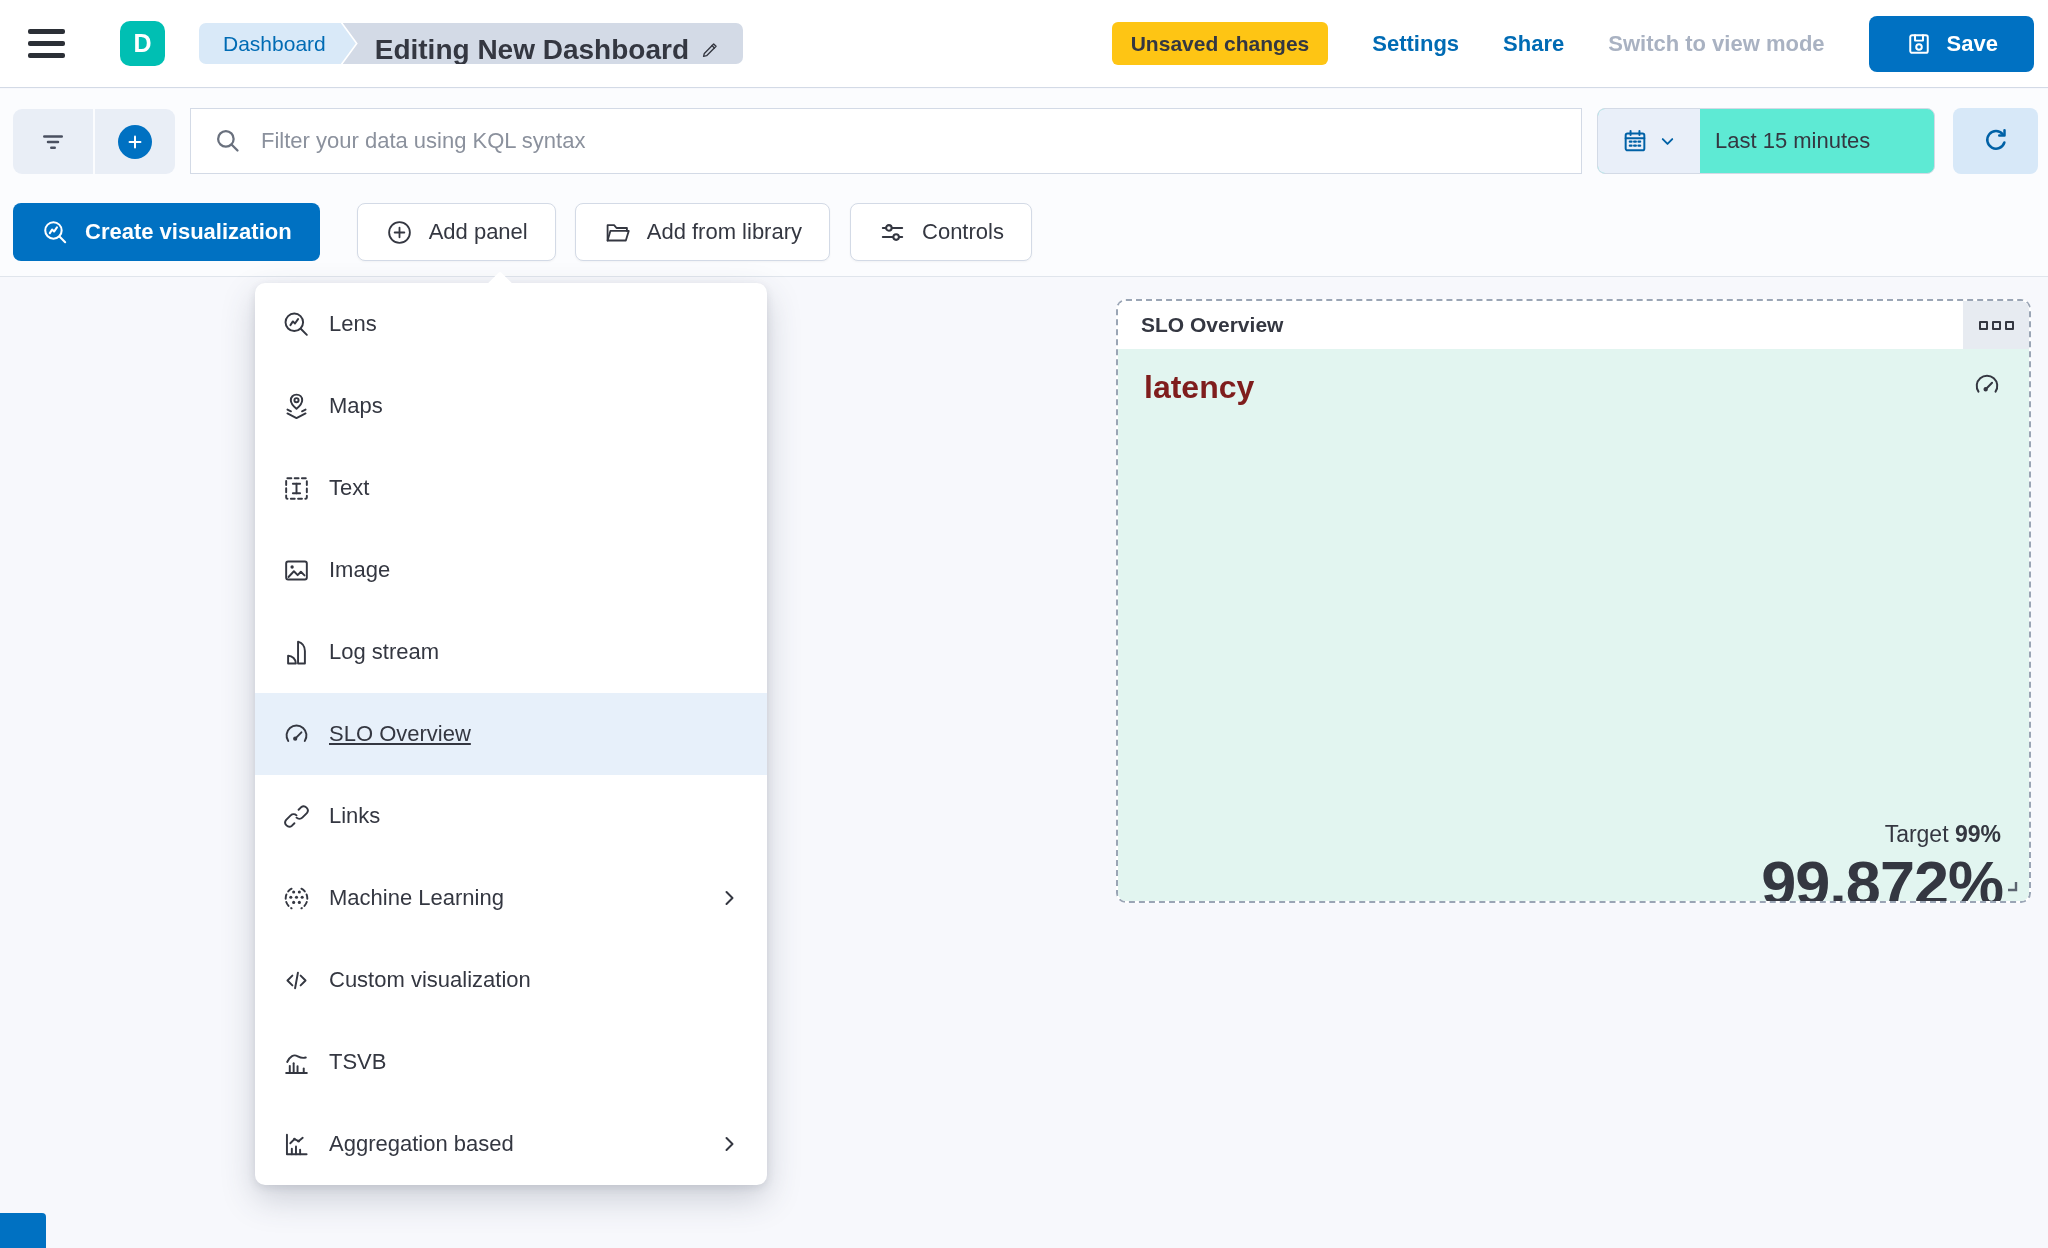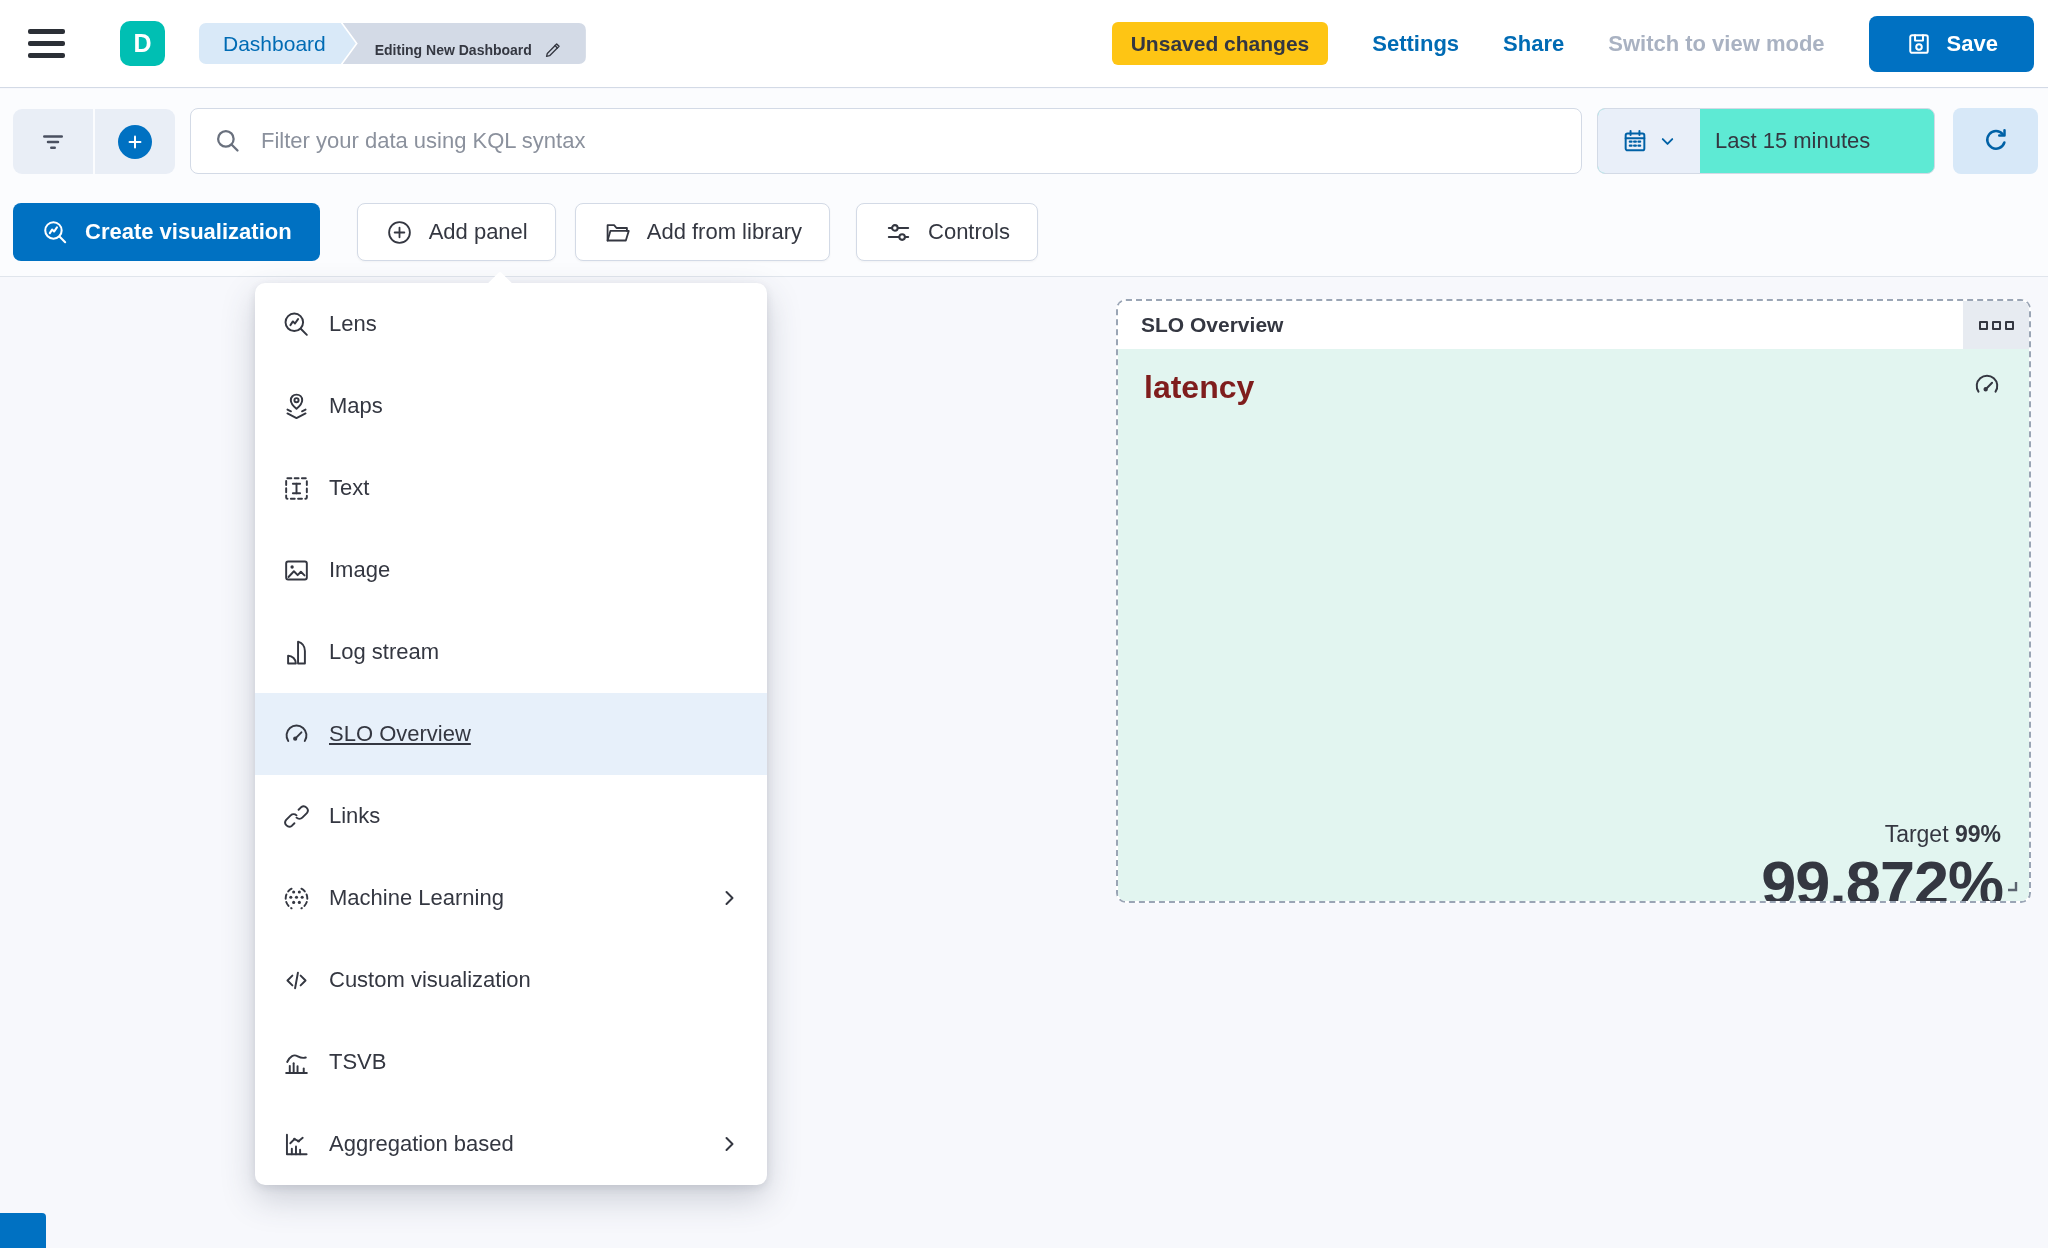--- a/index.html
+++ b/index.html
@@ -10,60 +10,60 @@
   .topbar { position:absolute; left:0; top:0; width:2048px; height:88px; background:#fff;
             border-bottom:1px solid #d3dae6; display:flex; align-items:center; padding:0 14px 0 28px; z-index:60; }
   .hamburger { width:44px; height:44px; display:flex; flex-direction:column; justify-content:center; gap:7px; cursor:pointer; }
   .hamburger span { display:block; width:37px; height:5px; border-radius:2px; background:#2b2f36; }
   .logo { width:45px; height:45px; border-radius:10px; background:#00BFB3; color:#fff; font-weight:700; font-size:25px;
           display:flex; align-items:center; justify-content:center; margin-left:48px; }
   .crumbs { display:flex; align-items:center; margin-left:34px; height:41px; }
   .crumb-root { background:#d9e9f8; color:#006bb4; font-weight:500; font-size:21px; height:41px;
                 display:flex; align-items:center; padding:0 30px 0 24px; border-radius:7px 0 0 7px;
                 clip-path:polygon(0 0, calc(100% - 15px) 0, 100% 50%, calc(100% - 15px) 100%, 0 100%); }
-  .crumb-current { background:#d3dae6; color:#343741; font-weight:600; font-size:14px; height:41px;
+  .crumb-current { background:#d3dae6; color:#343741; font-weight:600; font-size:28px; height:41px;
                    display:flex; align-items:center; gap:10px; padding:12px 22px 0 32px; border-radius:0 7px 7px 0;
                    clip-path:polygon(0 0, 100% 0, 100% 100%, 0 100%, 15px 50%); margin-left:-13px; }
   .top-right { margin-left:auto; display:flex; align-items:center; gap:44px; }
   .badge-warning { background:#FEC514; color:#343741; font-weight:700; font-size:21px; height:43px;
                    display:flex; align-items:center; padding:9px 19px; border-radius:6px; }
   .toplink { font-size:22px; font-weight:700; color:#006bb4; cursor:pointer; }
   .toplink.disabled { color:#a9b2c2; font-weight:600; cursor:default; }
   .btn-save { background:#0071c2; color:#fff; border:none; border-radius:8px; height:56px; padding:0 36px;
               font-size:22px; font-weight:600; display:flex; align-items:center; gap:14px; cursor:pointer;
               font-family:inherit; }
 
   
   .band { position:absolute; left:0; top:89px; width:2048px; height:188px; background:#fbfcfe;
           border-bottom:1px solid #e0e5ec; z-index:10; }
   .filter-group { position:absolute; left:13px; top:20px; width:162px; height:65px; background:#e9eef6;
                   border-radius:9px; display:flex; }
   .filter-half { flex:1; display:flex; align-items:center; justify-content:center; cursor:pointer; }
   .filter-half + .filter-half { border-left:2px solid #fbfcfe; }
   .plus-circle { width:34px; height:34px; border-radius:50%; background:#0071c2; display:flex; align-items:center; justify-content:center; }
   .kql-input-wrap { position:absolute; left:190px; top:19px; width:1392px; height:66px; background:#fff;
-                    border:1px solid #d3dae6; border-radius:8px; display:flex; align-items:center; padding:0 22px; }
+                    border:1px solid #d3dae6; border-radius:0; display:flex; align-items:center; padding:0 22px; }
   .kql-input { border:none; outline:none; flex:1; font-size:22px; color:#343741; margin-left:18px; font-family:inherit; background:transparent; }
   .kql-input::placeholder { color:#8b919d; }
   .timepicker { position:absolute; left:1597px; top:19px; width:338px; height:66px; background:#5eead4;
                 border:1px solid #d3dae6; border-radius:8px; display:flex; overflow:hidden; }
   .tp-cal { width:102px; background:#e9eff9; display:flex; align-items:center; justify-content:center; gap:9px; cursor:pointer; }
   .tp-text { flex:1; display:flex; align-items:center; padding-left:15px; font-size:22px; color:#343741; cursor:pointer; }
   .btn-refresh { position:absolute; left:1953px; top:19px; width:85px; height:66px; background:#d7e8f8; border:none;
                  border-radius:8px; display:flex; align-items:center; justify-content:center; cursor:pointer; }
 
   .toolbar-row { position:absolute; left:13px; top:114px; display:flex; gap:17px; }
   .btn-primary { background:#0071c2; color:#fff; border:none; border-radius:8px; height:58px; padding:0 28px;
                  font-size:22px; font-weight:600; display:flex; align-items:center; gap:15px; cursor:pointer; font-family:inherit; }
   .btn-plain { background:#fff; color:#343741; border:1px solid #d3dae6; border-radius:8px; height:58px; padding:0 27px;
                font-size:22px; font-weight:500; display:flex; align-items:center; gap:15px; cursor:pointer; font-family:inherit;
                box-shadow:0 1px 2px rgba(52,55,65,.05); }
   .btn-plain.addpanel { margin-left:20px;justify-content:space-between; }
   .btn-plain.library { margin-left:2px; }
-  .btn-plain.controls { margin-left:9px; }
+  .btn-plain.controls { margin-left:3px; }
 
   
   .canvas { position:absolute; left:0; top:278px; width:2048px; height:970px; background:#f7f8fc; }
   .new-panel-placeholder { position:absolute; left:0; top:1213px; width:46px; height:35px; background:#0071c2; border-radius:0 4px 0 0; }
 
   
   .slo-panel { position:absolute; left:1116px; top:299px; width:915px; height:604px; background:#fff;
                border:2px dashed #9aa5b5; border-radius:10px; z-index:20; overflow:hidden; }
   .slo-header { height:48px; background:#fff; display:flex; align-items:center; padding-left:23px; position:relative; }
   .slo-title { font-size:21px; font-weight:700; color:#343741; }

